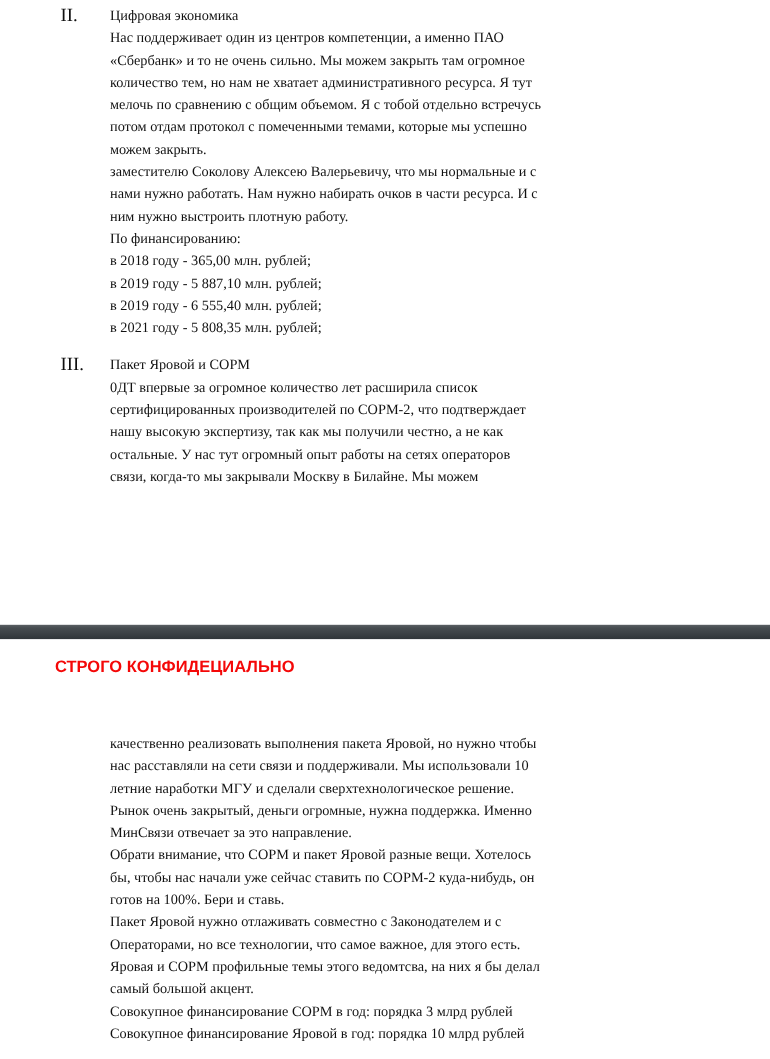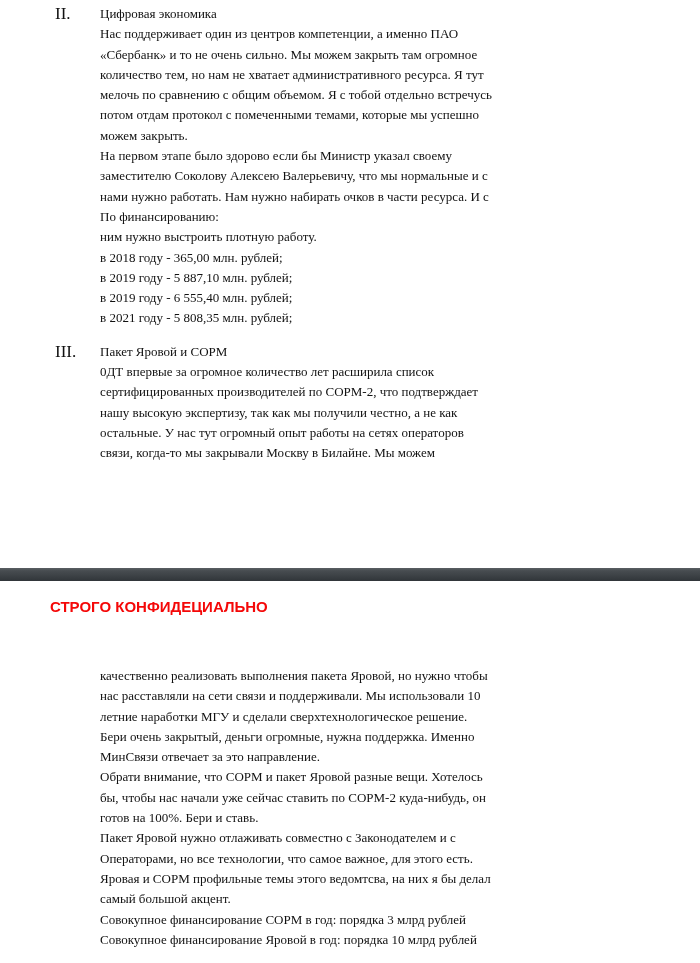--- a/index.html
+++ b/index.html
@@ -86,25 +86,24 @@
       <div class="numeral">II.</div>
       <div class="section-content">
         <div class="line">Цифровая экономика</div>
         <div>
             <div class="line">Нас поддерживает один из центров компетенции, а именно ПАО</div>
             <div class="line">«Сбербанк» и то не очень сильно. Мы можем закрыть там огромное</div>
             <div class="line">количество тем, но нам не хватает административного ресурса. Я тут</div>
             <div class="line">мелочь по сравнению с общим объемом. Я с тобой отдельно встречусь</div>
             <div class="line">потом отдам протокол с помеченными темами, которые мы успешно</div>
             <div class="line">можем закрыть.</div>
-            <div class="line">На первом этапе было здорово если бы Министр указал своему</div>
             <div class="line">заместителю Соколову Алексею Валерьевичу, что мы нормальные и с</div>
             <div class="line">нами нужно работать. Нам нужно набирать очков в части ресурса. И с</div>
+            <div class="line">ним нужно выстроить плотную работу.</div>
             <div class="line">По финансированию:</div>
-            <div class="line">ним нужно выстроить плотную работу.</div>
             <div class="line">в 2018 году - 365,00 млн. рублей;</div>
             <div class="line">в 2019 году - 5 887,10 млн. рублей;</div>
             <div class="line">в 2019 году - 6 555,40 млн. рублей;</div>
             <div class="line">в 2021 году - 5 808,35 млн. рублей;</div>
           </div>
       </div>
     </div>
 
     <div class="section">
       <div class="numeral">III.</div>
@@ -124,21 +123,21 @@
 
   <div id="page-divider"></div>
 
   <div id="classification-label" style="color: rgb(244, 8, 8);">СТРОГО КОНФИДЕЦИАЛЬНО</div>
 
   <div class="doc-page" id="page2-body">
     <div>
         <div class="line">качественно реализовать выполнения пакета Яровой, но нужно чтобы</div>
         <div class="line">нас расставляли на сети связи и поддерживали. Мы использовали 10</div>
         <div class="line">летние наработки МГУ и сделали сверхтехнологическое решение.</div>
-        <div class="line">Бери очень закрытый, деньги огромные, нужна поддержка. Именно</div>
+        <div class="line">Рынок очень закрытый, деньги огромные, нужна поддержка. Именно</div>
         <div class="line">МинСвязи отвечает за это направление.</div>
         <div class="line">Обрати внимание, что СОРМ и пакет Яровой разные вещи. Хотелось</div>
         <div class="line">бы, чтобы нас начали уже сейчас ставить по СОРМ-2 куда-нибудь, он</div>
         <div class="line">готов на 100%. Бери и ставь.</div>
         <div class="line">Пакет Яровой нужно отлаживать совместно с Законодателем и с</div>
         <div class="line">Операторами, но все технологии, что самое важное, для этого есть.</div>
         <div class="line">Яровая и СОРМ профильные темы этого ведомтсва, на них я бы делал</div>
         <div class="line">самый большой акцент.</div>
         <div class="line">Совокупное финансирование СОРМ в год: порядка 3 млрд рублей</div>
         <div class="line">Совокупное финансирование Яровой в год: порядка 10 млрд рублей</div>

